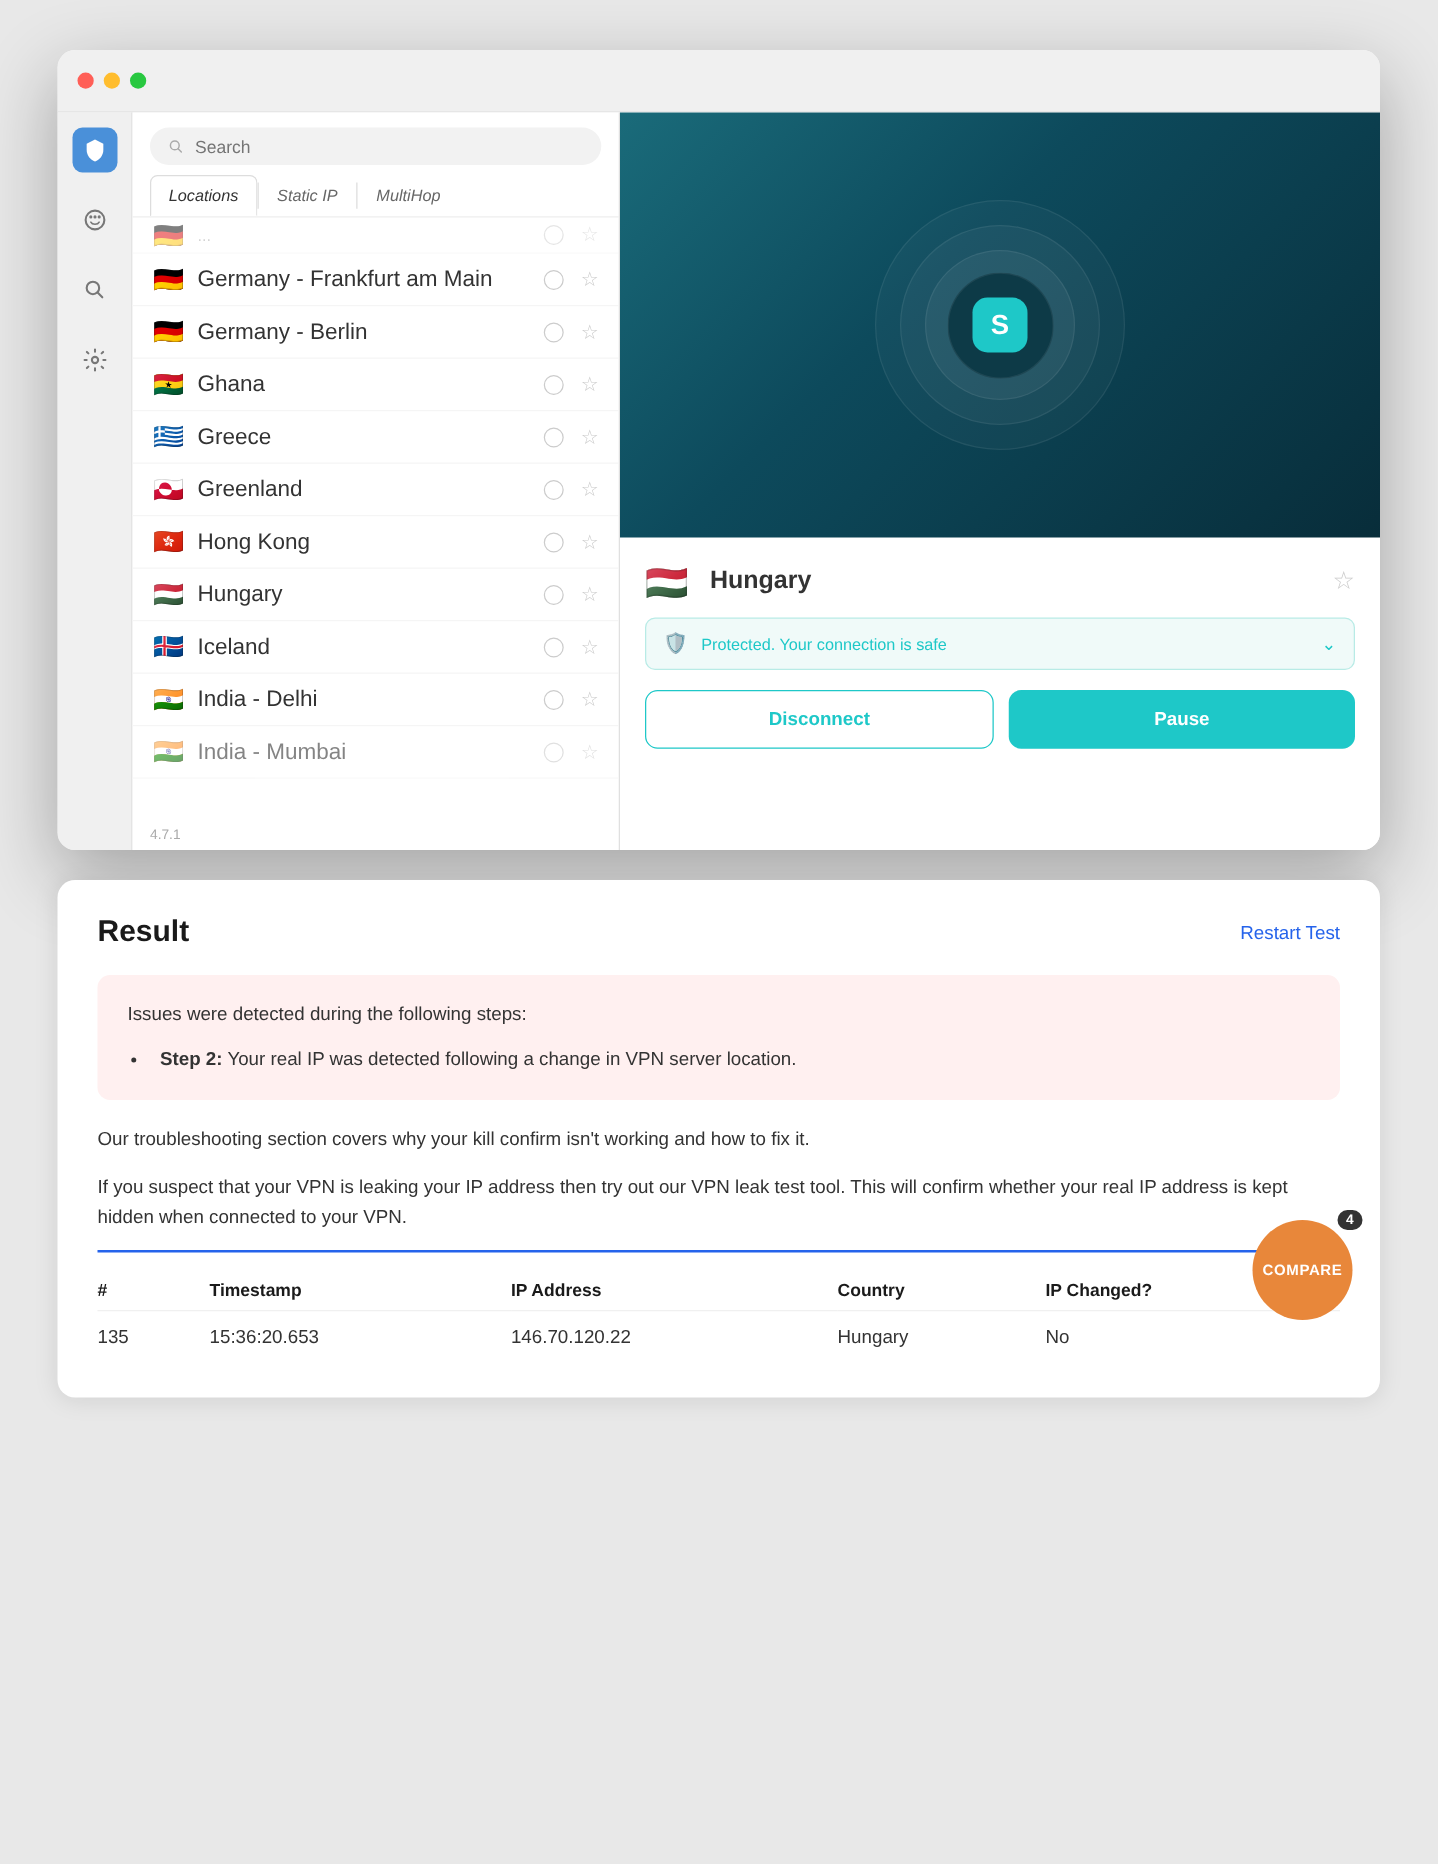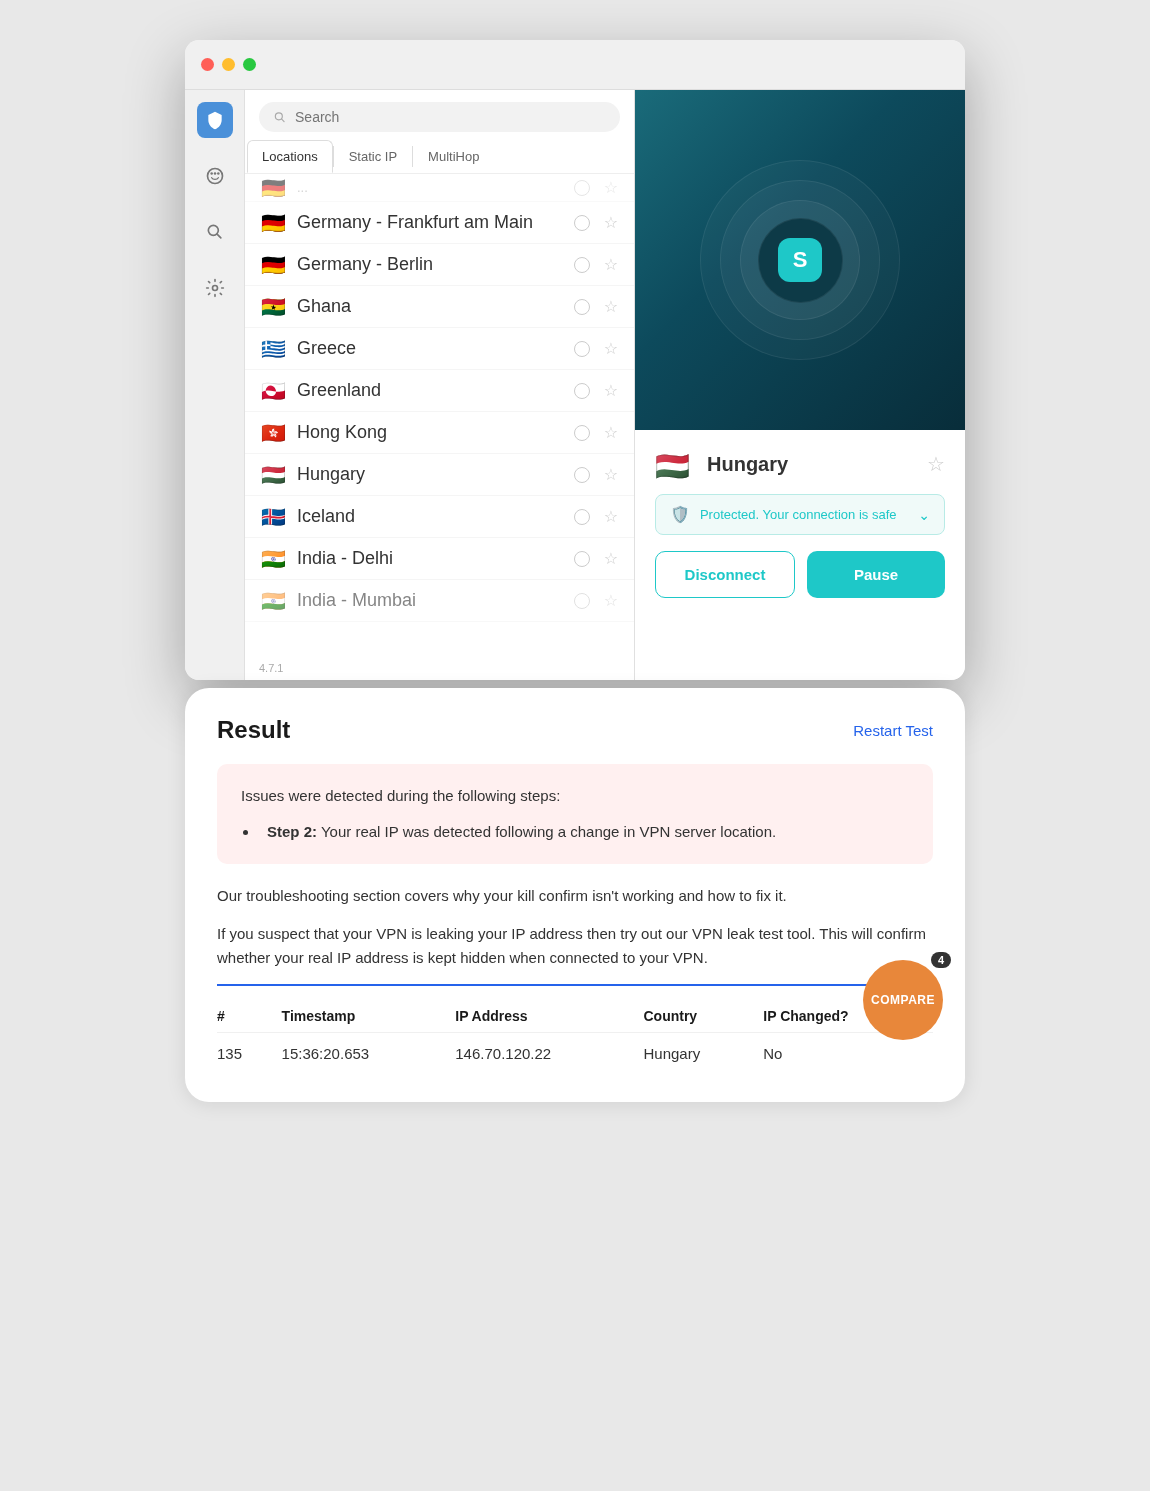--- a/index.html
+++ b/index.html
@@ -8,24 +8,24 @@
       font-family: -apple-system, BlinkMacSystemFont, 'Segoe UI', Helvetica, Arial, sans-serif;
       width: 1150px;
       min-height: 1491px;
       display: flex;
       align-items: flex-start;
       justify-content: center;
       padding: 40px 0;
     }
 
     .outer-wrapper {
-      width: 780px;
+      width: 1058px;
       display: flex;
       flex-direction: column;
-      gap: 0;
+      gap: 16px;
     }
 
     
     .mac-window {
       background: #f5f5f5;
       border-radius: 14px;
       box-shadow: 0 20px 60px rgba(0,0,0,0.3);
       overflow: hidden;
     }
 
@@ -103,24 +103,25 @@
       border: none;
       background: transparent;
       outline: none;
       font-size: 14px;
       color: #888;
       width: 100%;
     }
 
     .tab-bar {
       display: flex;
-      padding: 0 2px;
+      padding: 0 14px;
       gap: 0;
       border-bottom: 1px solid #eee;
       margin-bottom: 0;
+      font-style: italic;
     }
 
     .tab-item {
       padding: 8px 14px;
       font-size: 13px;
       cursor: pointer;
       color: #666;
       border-radius: 6px 6px 0 0;
       border: 1px solid transparent;
     }
@@ -319,21 +320,21 @@
       background: #1ec8c8;
       color: #fff;
       font-size: 15px;
       font-weight: 700;
       cursor: pointer;
     }
 
     
     .result-section {
       background: #fff;
-      border-radius: 24px;
+      border-radius: 14px;
       margin-top: 8px;
       padding: 28px 32px;
       box-shadow: 0 2px 20px rgba(0,0,0,0.1);
     }
 
     .result-header {
       display: flex;
       align-items: center;
       justify-content: space-between;
       margin-bottom: 20px;

